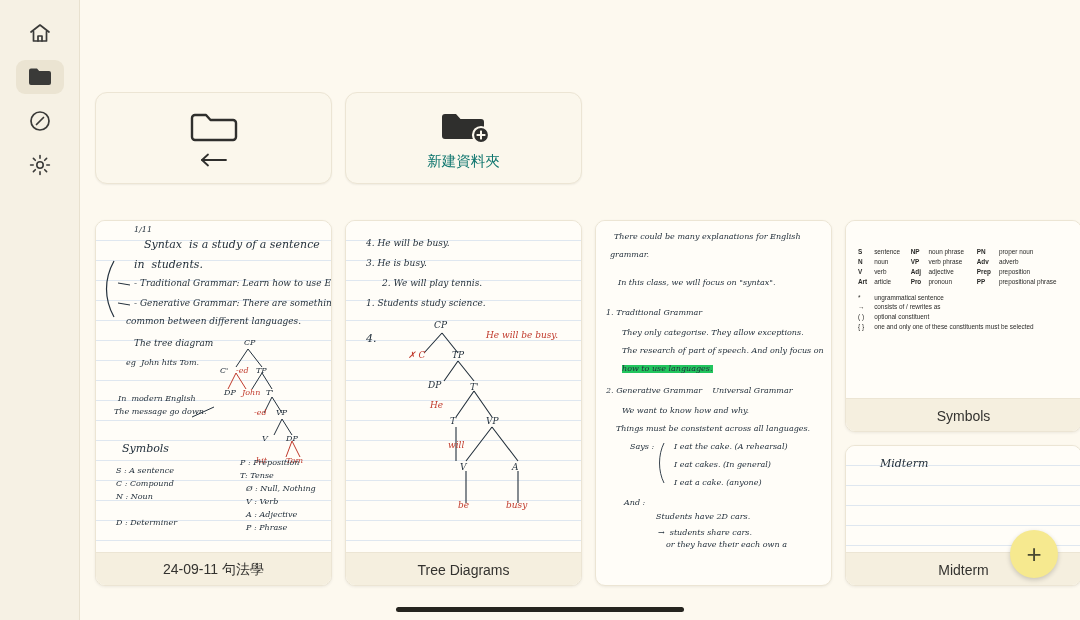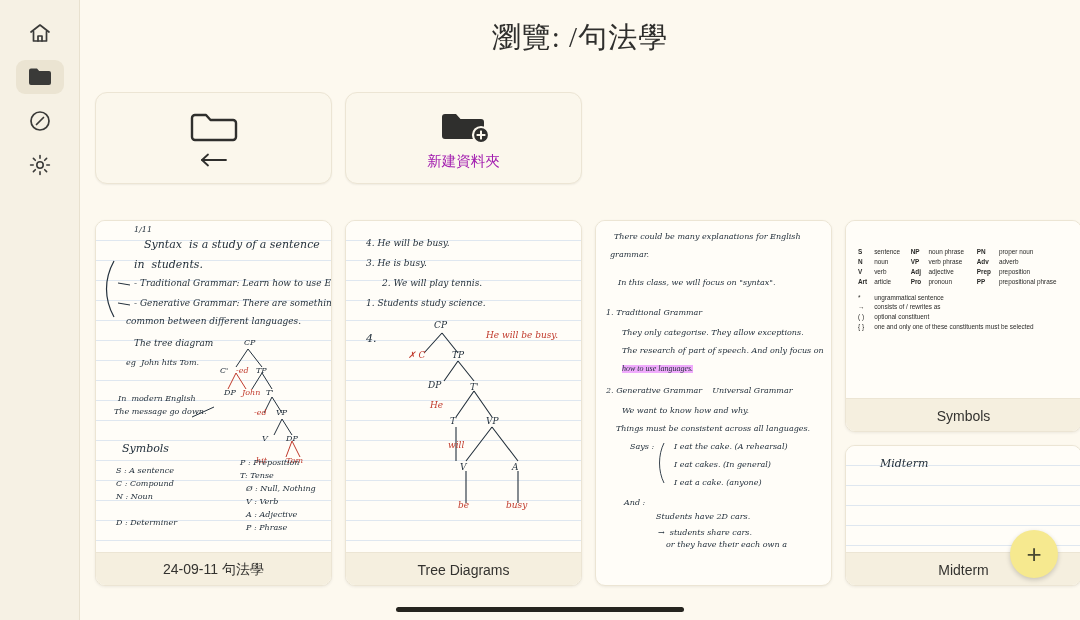--- a/index.html
+++ b/index.html
@@ -58,21 +58,21 @@
     border: 1px solid #ece5d4;
     border-radius: 12px;
     box-shadow: 0 1px 2px rgba(0,0,0,0.06);
     display: flex; flex-direction: column;
     align-items: center; justify-content: center;
     gap: 6px;
     color: #33322f;
   }
   .action-card .label {
     font-size: 14.5px;
-    color: #a21caf;
+    color: #0f766e;
   }
   .action-card .icon-wrap { height: 40px; display:flex; align-items:center; }
 
   
   #grid {
     position: absolute; left: 95px; top: 220px;
     display: flex; gap: 13px;
   }
   .note-card {
     width: 237px;
@@ -117,21 +117,21 @@
     font-family: "DejaVu Serif", serif;
     color: #23303c;
     font-size: 9px;
     line-height: 1.05;
     white-space: pre;
     font-style: italic;
   }
   .hw.red { color: #c0392b; }
   .hw.big { font-size: 11px; }
   .hw.sm  { font-size: 8px; }
-  .hw.hl  { background: #f0abfc; font-family: Liberation Serif, serif; }
+  .hw.hl  { background: #22c55e; }
 
   svg.ink { position:absolute; left:0; top:0; overflow: visible; }
 
   
   .legend {
     position:absolute; left: 10px; top: 26px;
     width: 216px;
     font-family: "Liberation Sans", sans-serif;
     font-size: 6.4px;
     color: #2b2b29;
@@ -194,21 +194,20 @@
     <div class="side-btn">
       <span>
         <svg width="24" height="24" viewBox="0 0 24 24" fill="none" stroke="#3a3a38" stroke-width="1.6" stroke-linecap="round">
           <circle cx="12" cy="12" r="3.2"></circle>
           <path d="M12 2.6v2.6M12 18.8v2.6M2.6 12h2.6M18.8 12h2.6M5.4 5.4l1.9 1.9M16.7 16.7l1.9 1.9M18.6 5.4l-1.9 1.9M7.3 16.7l-1.9 1.9"></path>
         </svg>
       </span>
     </div>
   </div>
 
-  <div id="header-title">瀏覽: /句法學</div>
 
   <div id="actions">
 
     <div class="action-card">
       <div class="icon-wrap">
         <svg width="52" height="40" viewBox="0 0 52 40" fill="none" stroke="#2f2f2d" stroke-width="2.4" stroke-linejoin="round" stroke-linecap="round">
           <path d="M4 11a3 3 0 0 1 3-3h11l4.5 5H45a3 3 0 0 1 3 3v14a3 3 0 0 1-3 3H7a3 3 0 0 1-3-3z"></path>
         </svg>
       </div>
       <div class="label">

